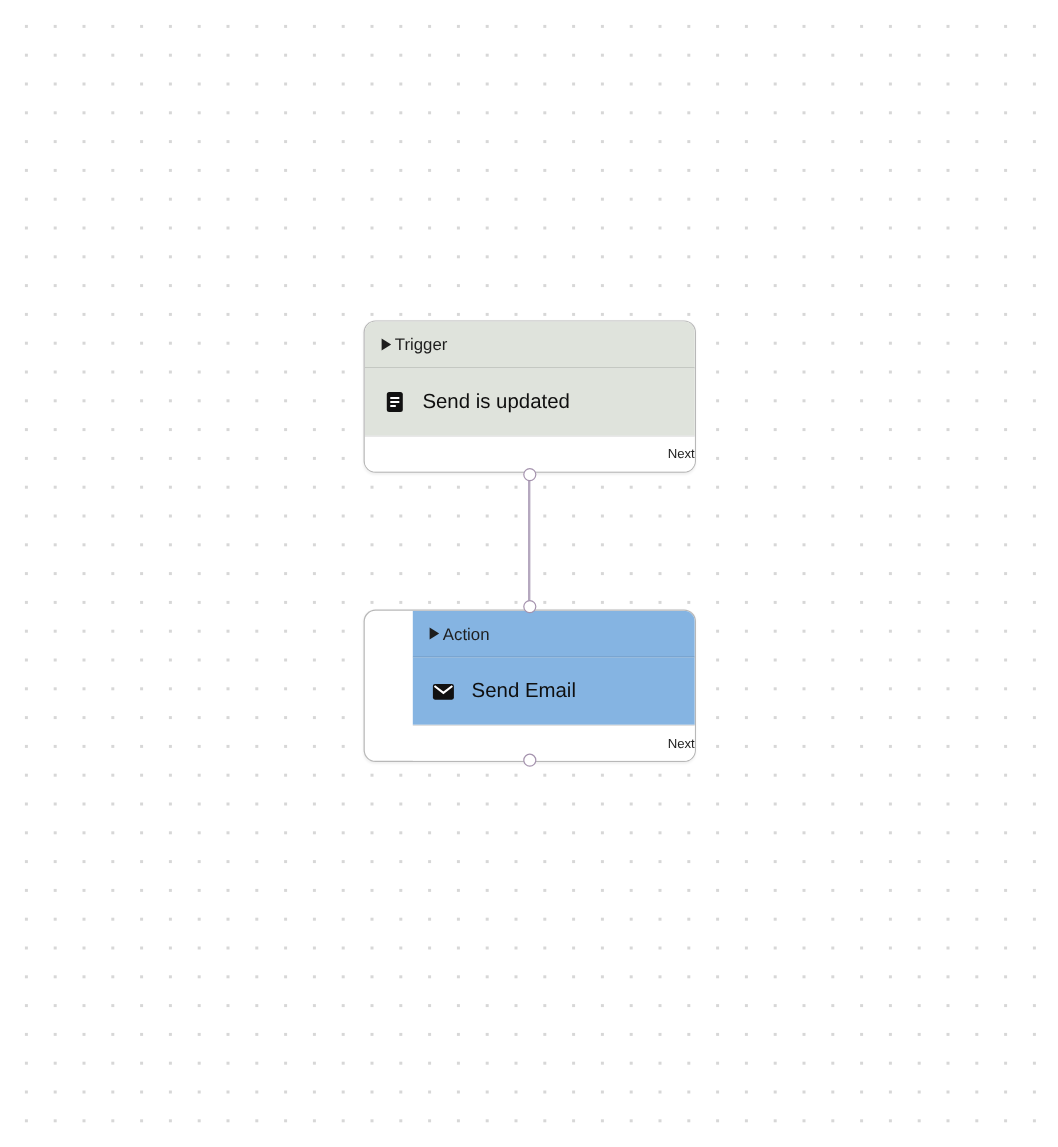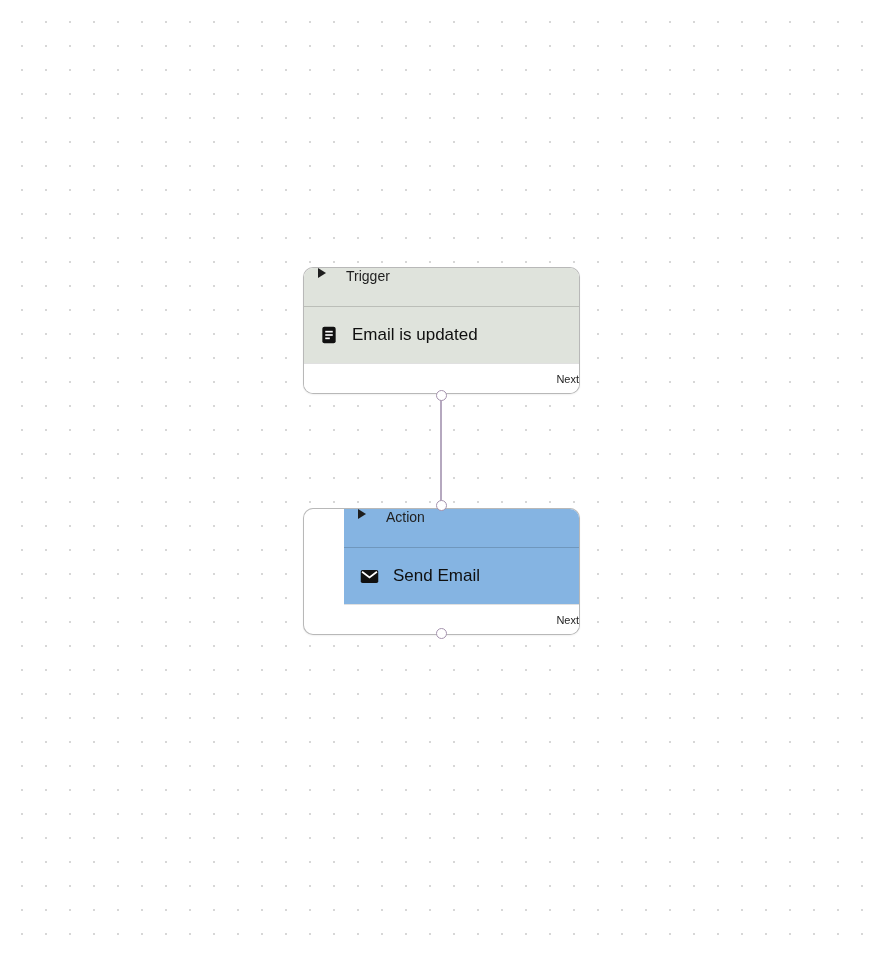--- a/index.html
+++ b/index.html
@@ -28,22 +28,22 @@
     background: #ffffff;
     border: 1px solid rgba(0,0,0,0.28);
     border-radius: 10px;
     overflow: hidden;
     box-sizing: border-box;
     box-shadow: 0 1px 2px rgba(0,0,0,0.06);
     z-index: 2;
   }
   .node-header {
     display: flex;
-    align-items: flex-start;
-    gap: 20px;
+    align-items: center;
+    gap: 3px;
     height: 38px;
     padding: 0 14px;
     font-size: 14px;
     color: #1e1e1e;
     border-bottom: 1px solid rgba(0,0,0,0.16);
   }
   .play-icon {
     width: 0;
     height: 0;
     border-left: 8px solid #1e1e1e;
@@ -106,21 +106,21 @@
     </div>
     <div class="node-body" style="background: rgb(223, 227, 220);">
       <span class="icon">
         <svg width="20" height="20" viewBox="0 0 24 24" aria-hidden="true">
           <rect x="4" y="2" width="16" height="20" rx="2.5" fill="#111111"></rect>
           <rect x="7.5" y="7" width="9" height="2" fill="#ffffff"></rect>
           <rect x="7.5" y="11" width="9" height="2" fill="#ffffff"></rect>
           <rect x="7.5" y="15" width="5.5" height="2" fill="#ffffff"></rect>
         </svg>
       </span>
-      <span>Email is updated</span>
+      <span>Send is updated</span>
     </div>
     <div class="node-footer">
       <span>Next</span>
     </div>
   </div>
 
   <div class="port" style="left:436px; top:390px;"></div>
 
   <div class="port" style="left:436px; top:500px;"></div>
 

